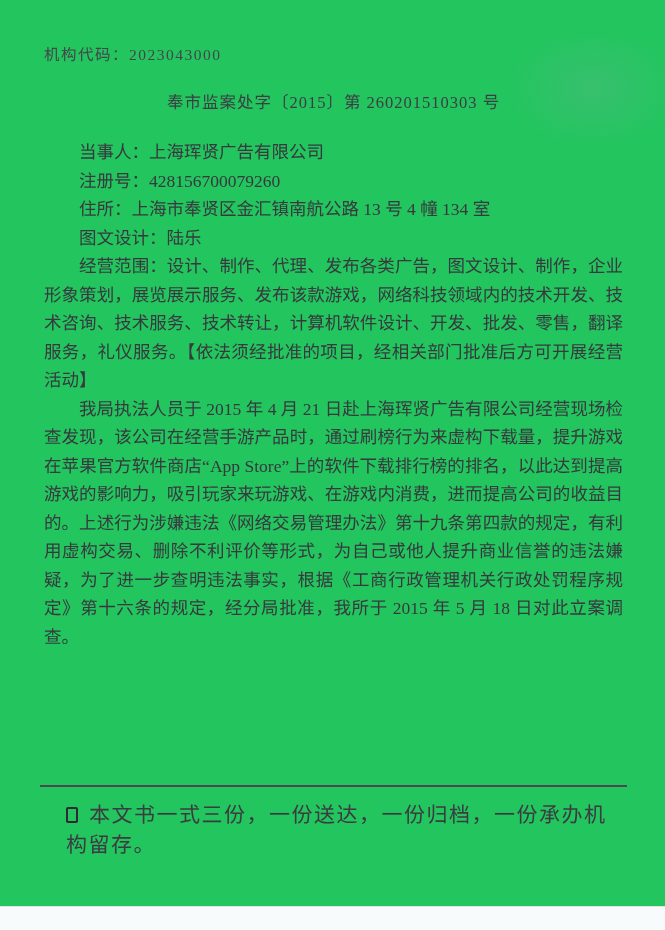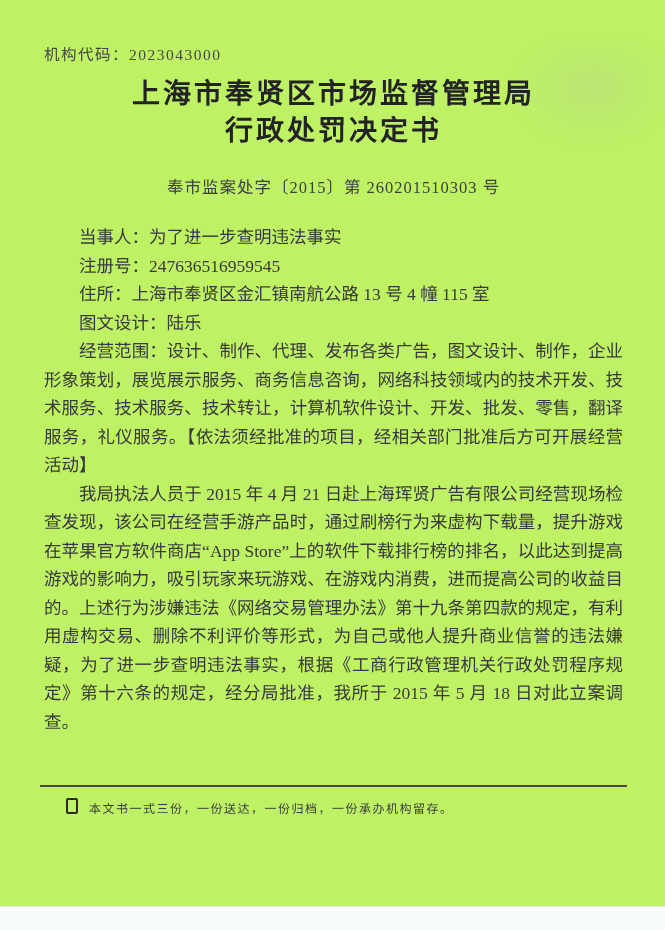--- a/index.html
+++ b/index.html
@@ -5,21 +5,21 @@
   html, body { margin: 0; padding: 0; }
   body {
     width: 665px;
     background: #f4f4f5;
     font-family: "Liberation Serif", "DejaVu Serif", serif;
   }
   .page {
     position: relative;
     width: 665px;
     height: 930px;
-    background: #bef264;
+    background: #22c55e;
     overflow: hidden;
     color: #3a3a40;
     box-sizing: border-box;
   }
   
   .scan-noise-top-right {
     position: absolute;
     right: 0; top: 36px;
     width: 160px; height: 115px;
     background: radial-gradient(ellipse at 55% 45%, rgba(165,165,195,0.16), rgba(165,165,195,0.0) 72%);
@@ -74,21 +74,21 @@
     text-indent: 2em;
   }
   .foot-rule {
     position: absolute;
     left: 40px; right: 38px; top: 785px;
     border-top: 2px solid #48484e;
   }
   .foot-note {
     position: absolute;
     left: 66px; right: 40px; top: 798px;
-    font-size: 12px;
+    font-size: 21px;
     letter-spacing: 1.5px;
     color: #3b3b41;
   }
   .checkbox-glyph {
     display: inline-block;
     width: 8px; height: 12px;
     border: 2.5px solid #2b2b30;
     border-radius: 2px;
     margin-right: 11px;
     vertical-align: -1px;
@@ -100,33 +100,29 @@
 <div class="page">
 
   <div class="scan-noise-top-right"></div>
 
   <div class="content">
 
     <div class="org-code">
       <span>机构代码：2023043000</span>
     </div>
 
-    <div class="title-block">
-      <h1 class="doc-title">上海市奉贤区市场监督管理局</h1>
-      <h1 class="doc-title">行政处罚决定书</h1>
-    </div>
 
     <div class="case-no">奉市监案处字〔2015〕第 260201510303 号</div>
 
     <div class="body-text">
-      <p>当事人：为了进一步查明违法事实</p>
-      <p>注册号：247636516959545</p>
-      <p>住所：上海市奉贤区金汇镇南航公路 13 号 4 幢 115 室</p>
+      <p>当事人：上海珲贤广告有限公司</p>
+      <p>注册号：428156700079260</p>
+      <p>住所：上海市奉贤区金汇镇南航公路 13 号 4 幢 134 室</p>
       <p>图文设计：陆乐</p>
-      <p>经营范围：设计、制作、代理、发布各类广告，图文设计、制作，企业形象策划，展览展示服务、商务信息咨询，网络科技领域内的技术开发、技术服务、技术服务、技术转让，计算机软件设计、开发、批发、零售，翻译服务，礼仪服务。【依法须经批准的项目，经相关部门批准后方可开展经营活动】</p>
+      <p>经营范围：设计、制作、代理、发布各类广告，图文设计、制作，企业形象策划，展览展示服务、发布该款游戏，网络科技领域内的技术开发、技术咨询、技术服务、技术转让，计算机软件设计、开发、批发、零售，翻译服务，礼仪服务。【依法须经批准的项目，经相关部门批准后方可开展经营活动】</p>
       <p>我局执法人员于 2015 年 4 月 21 日赴上海珲贤广告有限公司经营现场检查发现，该公司在经营手游产品时，通过刷榜行为来虚构下载量，提升游戏在苹果官方软件商店“App Store”上的软件下载排行榜的排名，以此达到提高游戏的影响力，吸引玩家来玩游戏、在游戏内消费，进而提高公司的收益目的。上述行为涉嫌违法《网络交易管理办法》第十九条第四款的规定，有利用虚构交易、删除不利评价等形式，为自己或他人提升商业信誉的违法嫌疑，为了进一步查明违法事实，根据《工商行政管理机关行政处罚程序规定》第十六条的规定，经分局批准，我所于 2015 年 5 月 18 日对此立案调查。</p>
     </div>
 
   </div>
 
   <div class="foot-rule"></div>
 
   <div class="foot-note">
     <span class="checkbox-glyph"></span><span>本文书一式三份，一份送达，一份归档，一份承办机构留存。</span>
   </div>

